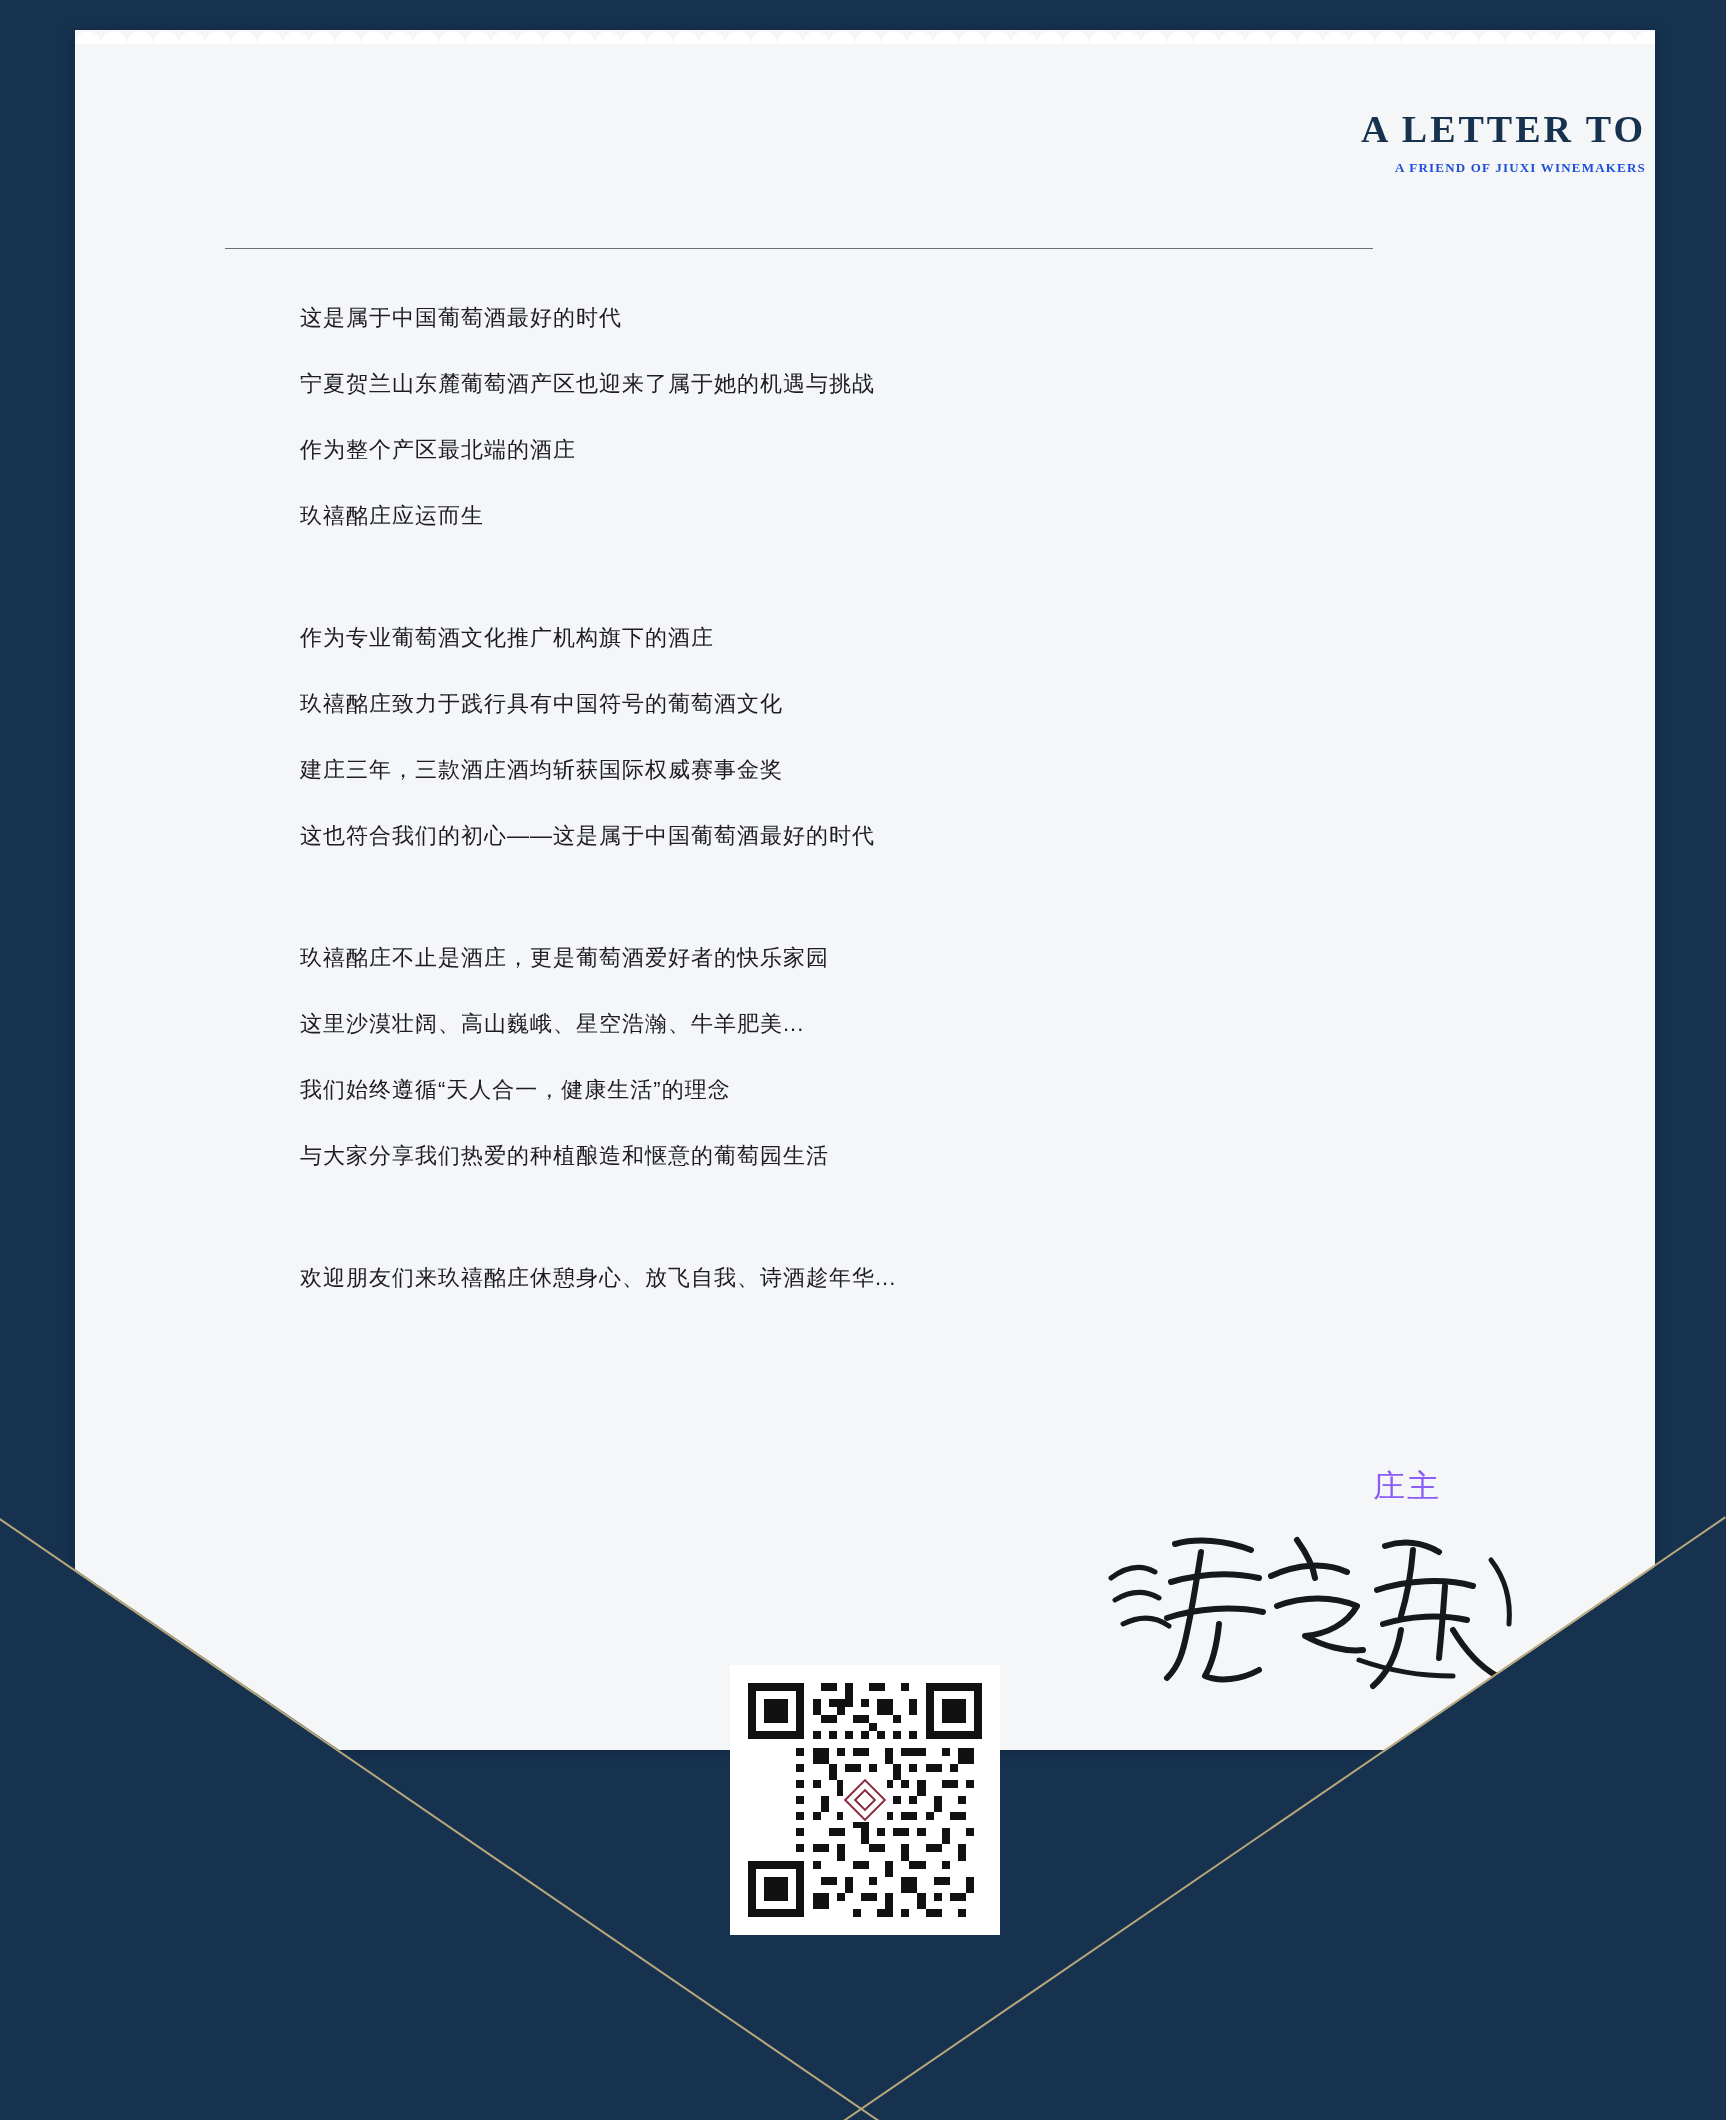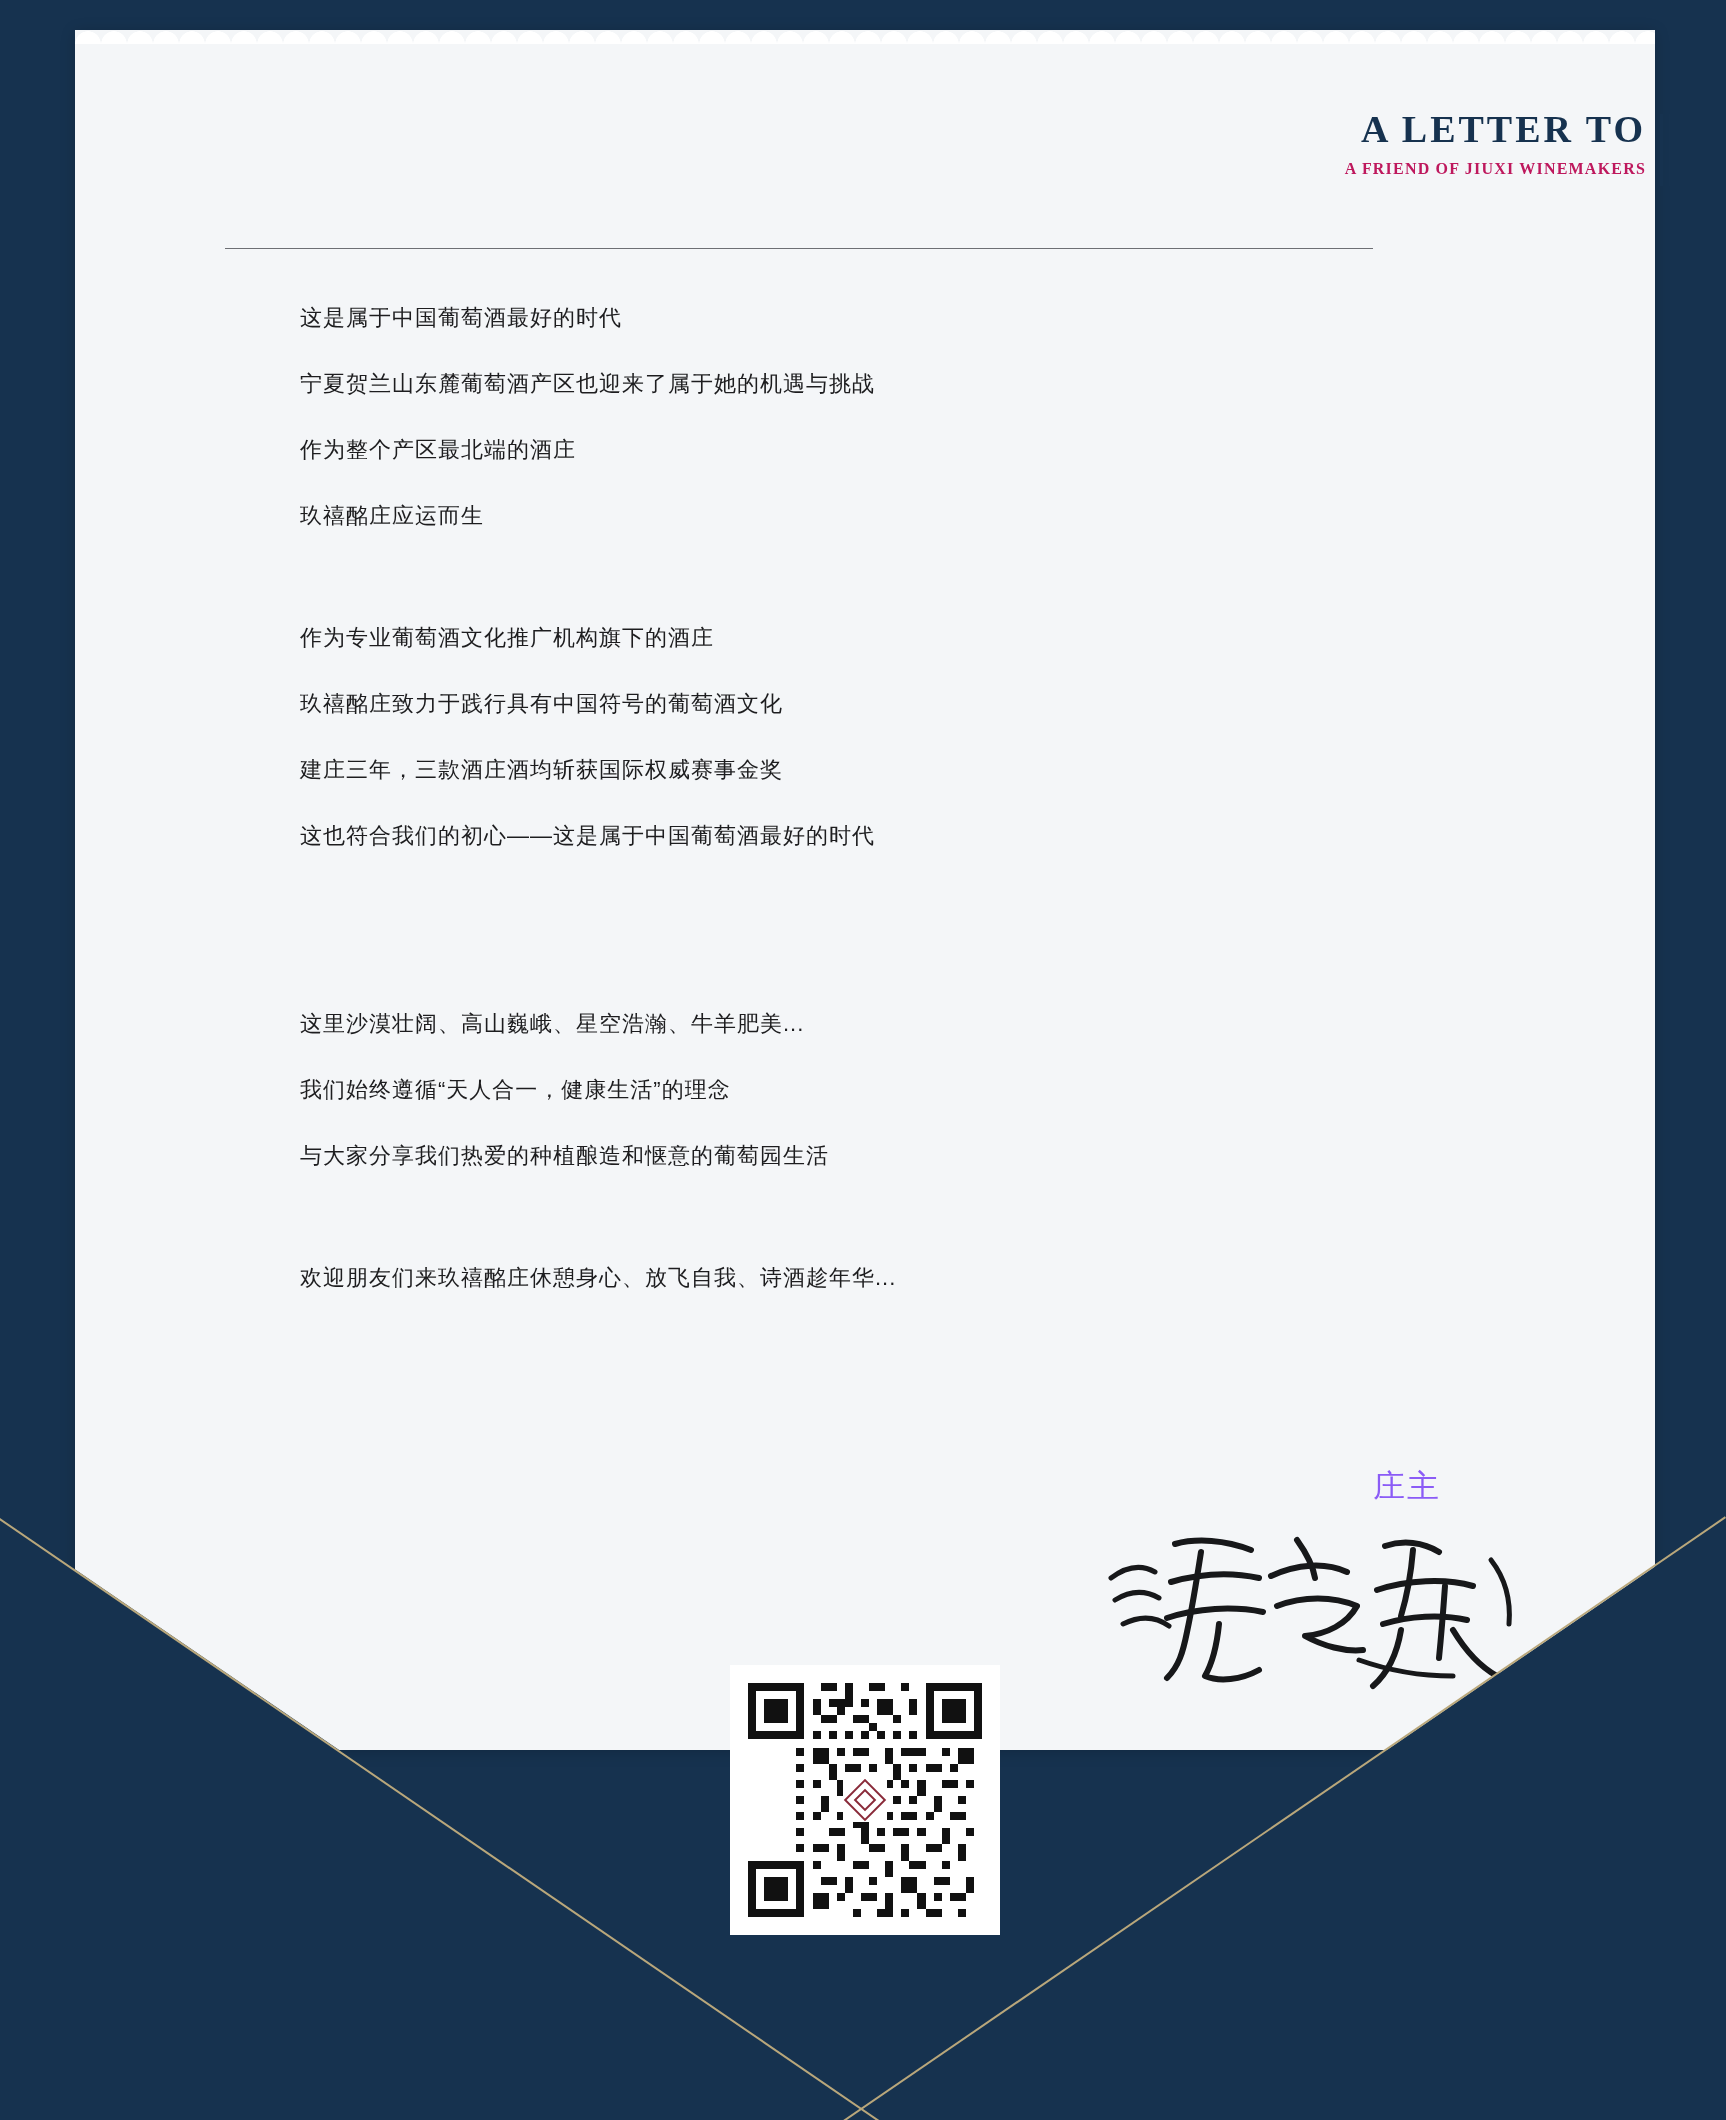--- a/index.html
+++ b/index.html
@@ -68,23 +68,23 @@
     font-family: "Liberation Serif", serif;
     font-weight: bold;
     font-size: 38px;
     letter-spacing: 3px;
     color: #16324f;
     line-height: 1.05;
   }
   .heading-sub {
     font-family: "Liberation Serif", serif;
     font-weight: bold;
-    font-size: 16px;
+    font-size: 13px;
     letter-spacing: 1.2px;
-    color: #be185d;
+    color: #1d4ed8;
     margin-top: 10px;
   }
   .heading-bars {
     position: absolute;
     right: -28px;
     top: 4px;
     height: 72px;
     width: 14px;
   }
   .heading-bars i {
@@ -265,21 +265,21 @@
       <span class="line">作为整个产区最北端的酒庄</span><br>
       <span class="line">玖禧酩庄应运而生</span>
     </p>
     <p class="para">
       <span class="line">作为专业葡萄酒文化推广机构旗下的酒庄</span><br>
       <span class="line">玖禧酩庄致力于践行具有中国符号的葡萄酒文化</span><br>
       <span class="line">建庄三年，三款酒庄酒均斩获国际权威赛事金奖</span><br>
       <span class="line">这也符合我们的初心——这是属于中国葡萄酒最好的时代</span>
     </p>
     <p class="para">
-      <br>
+      <span class="line">玖禧酩庄不止是酒庄，更是葡萄酒爱好者的快乐家园</span><br>
       <span class="line">这里沙漠壮阔、高山巍峨、星空浩瀚、牛羊肥美...</span><br>
       <span class="line">我们始终遵循“天人合一，健康生活”的理念</span><br>
       <span class="line">与大家分享我们热爱的种植酿造和惬意的葡萄园生活</span>
     </p>
     <p class="para">
       <span class="line">欢迎朋友们来玖禧酩庄休憩身心、放飞自我、诗酒趁年华...</span>
     </p>
   </div>
 
   <div class="signer-role">庄主</div>

